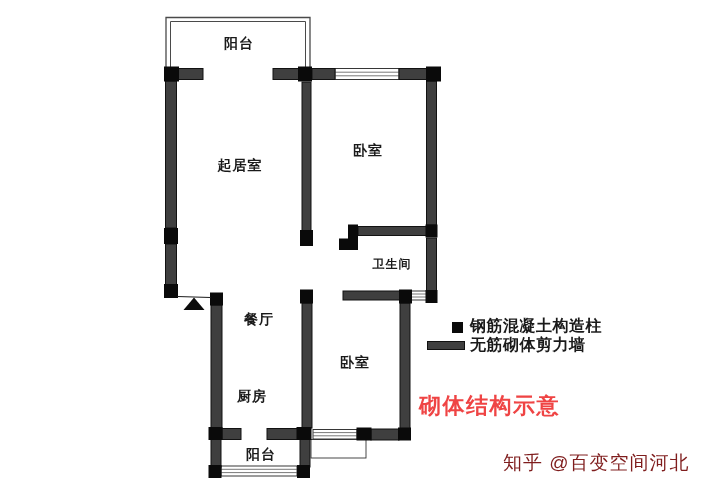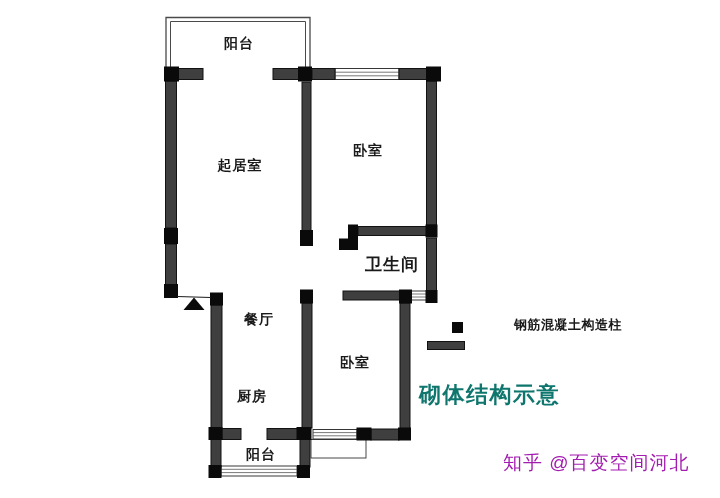--- a/index.html
+++ b/index.html
@@ -5,32 +5,32 @@
   html,body{margin:0;padding:0;background:#fff;}
   #stage{
     position:relative;width:720px;height:498px;background:#ffffff;overflow:hidden;
     font-family:"Liberation Sans", sans-serif;color:#1a1a1a;
   }
   #plan-svg{position:absolute;left:0;top:0;}
   .room-label{
     position:absolute;transform:translate(-50%,-50%);
     font-size:14px;font-weight:700;letter-spacing:1px;color:#1a1a1a;white-space:nowrap;
   }
-  .room-label.small{font-size:17px;font-family:Liberation Serif, serif;}
+  .room-label.small{font-size:12px;font-family:Liberation Serif, serif;}
   .legend-square{position:absolute;left:452px;top:322px;width:11px;height:11px;background:#0a0a0a;}
   .legend-bar{position:absolute;left:427px;top:341px;width:36px;height:7px;background:#3f3f3f;border:1px solid #111;}
-  .legend-label{position:absolute;left:470px;font-size:13px;font-weight:600;letter-spacing:.5px;white-space:nowrap;margin-left:44px;}
+  .legend-label{position:absolute;left:470px;font-size:16px;font-weight:600;letter-spacing:.5px;white-space:nowrap;}
   #legend-label-column{top:316px;}
   #legend-label-wall{top:335px;}
   .plan-title{
-    position:absolute;left:419px;top:380px;font-size:22px;font-weight:700;
-    letter-spacing:1.5px;color:#0f766e;white-space:nowrap;
+    position:absolute;left:419px;top:391px;font-size:22px;font-weight:700;
+    letter-spacing:1.5px;color:#ef4444;white-space:nowrap;
   }
   .watermark{
-    position:absolute;left:503px;top:450px;font-size:19px;color:#a21caf;
+    position:absolute;left:503px;top:450px;font-size:19px;color:#7f1d1d;
     letter-spacing:1px;white-space:nowrap;
   }
 </style>
 </head>
 <body>
 
 <div id="stage">
 
   <svg id="plan-svg" width="720" height="498" viewBox="0 0 720 498">
 
@@ -114,18 +114,19 @@
   <span class="room-label" style="left:368px;top:151px">卧室</span>
   <span class="room-label small" style="left:392px;top:264px">卫生间</span>
   <span class="room-label" style="left:259px;top:320px">餐厅</span>
   <span class="room-label" style="left:252px;top:397px">厨房</span>
   <span class="room-label" style="left:355px;top:363px">卧室</span>
   <span class="room-label" style="left:261px;top:455px">阳台</span>
 
   <div class="legend-square"></div>
   <span class="legend-label" id="legend-label-column">钢筋混凝土构造柱</span>
   <div class="legend-bar"></div>
+  <span class="legend-label" id="legend-label-wall">无筋砌体剪力墙</span>
 
   <div class="plan-title">砌体结构示意</div>
 
   <div class="watermark">知乎 @百变空间河北</div>
 
 </div>
 
 </body></html>

